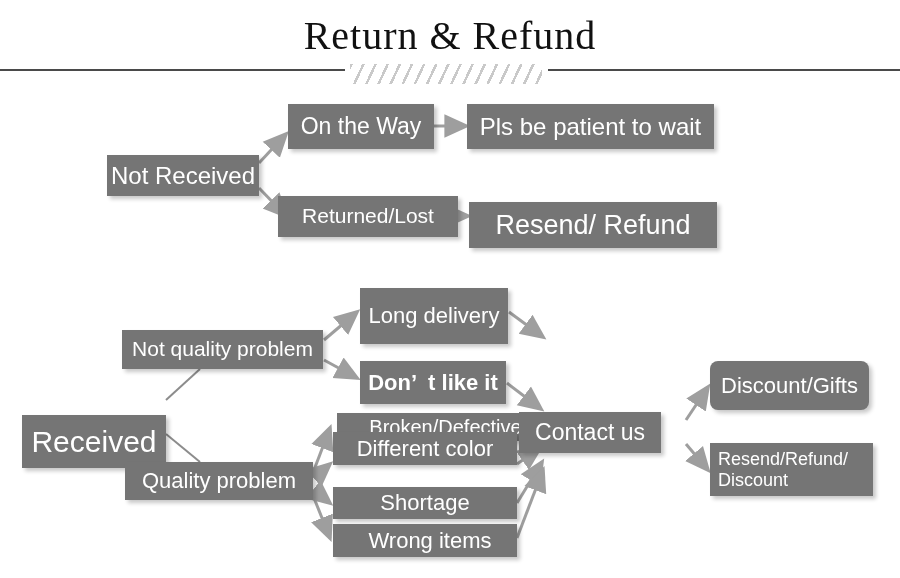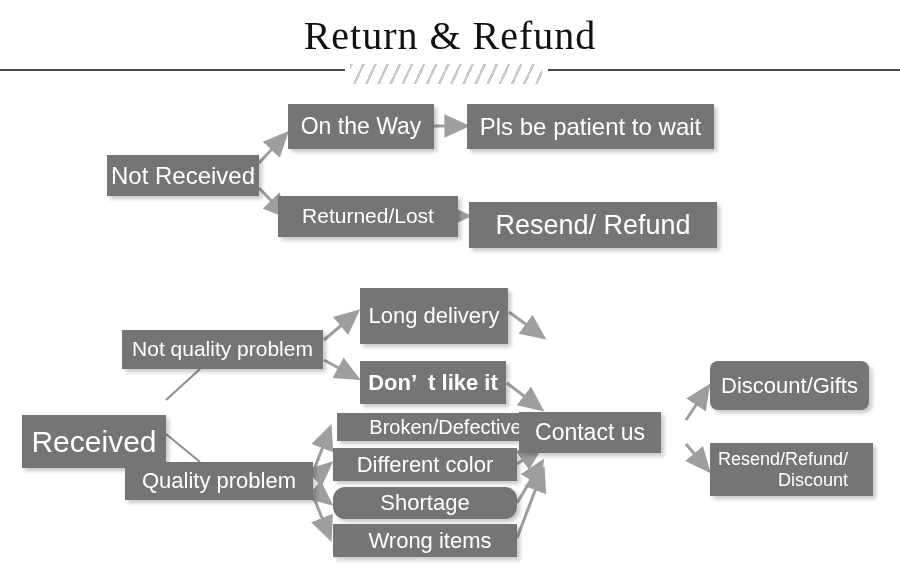--- a/index.html
+++ b/index.html
@@ -41,21 +41,21 @@
     color:#ffffff;
     box-sizing:border-box;
     display:flex;
     align-items:center;
     justify-content:center;
     box-shadow:3px 3px 4px rgba(0,0,0,0.22);
     line-height:1.05;
     white-space:pre;
     padding:0 6px;
   }
-  .node.left-align{justify-content:flex-start;white-space:pre-line;text-align:right;padding-left:8px;}
+  .node.left-align{justify-content:flex-start;white-space:pre-line;text-align:left;padding-left:8px;}
 
   
   #links{position:absolute;left:0;top:0;width:900px;height:578px;pointer-events:none;}
 </style>
 </head>
 <body>
 
 <div id="page">
 
   <div class="title">Return &amp; Refund</div>
@@ -151,25 +151,25 @@
   </div>
 
   <div class="node" style="left:360px;top:361px;width:146px;height:43px;font-size:22px;font-weight:bold;">
     <span>Don’  t like it</span>
   </div>
 
   <div class="node" style="left:337px;top:413px;width:217px;height:28px;font-size:20px;">
     <span>Broken/Defective</span>
   </div>
 
-  <div class="node" style="left:333px;top:448px;width:184px;height:33px;font-size:22px;">
+  <div class="node" style="left:333px;top:432px;width:184px;height:33px;font-size:22px;">
     <span>Different color</span>
   </div>
 
-  <div class="node" style="left:333px;top:487px;width:184px;height:32px;font-size:22px;border-radius:12px;">
+  <div class="node" style="left:333px;top:487px;width:184px;height:32px;font-size:22px;">
     <span>Shortage</span>
   </div>
 
   <div class="node" style="left:333px;top:524px;width:184px;height:33px;font-size:22px;padding-left:16px;">
     <span>Wrong items</span>
   </div>
 
   <div class="node" style="left:519px;top:412px;width:142px;height:41px;font-size:23px;">
     <span>Contact us</span>
   </div>

